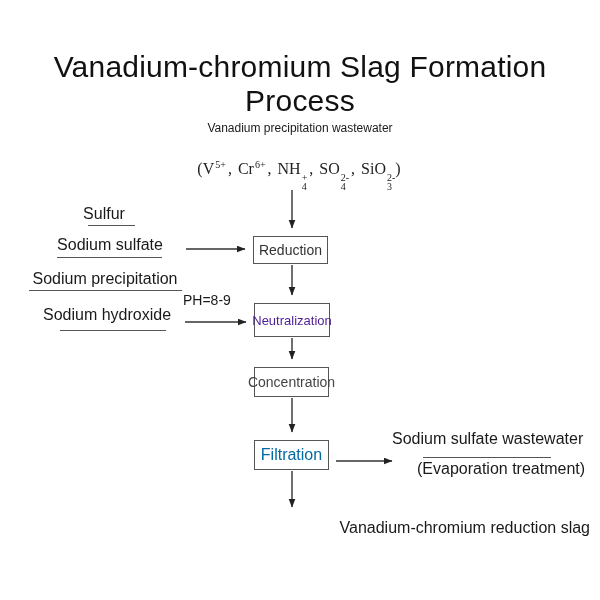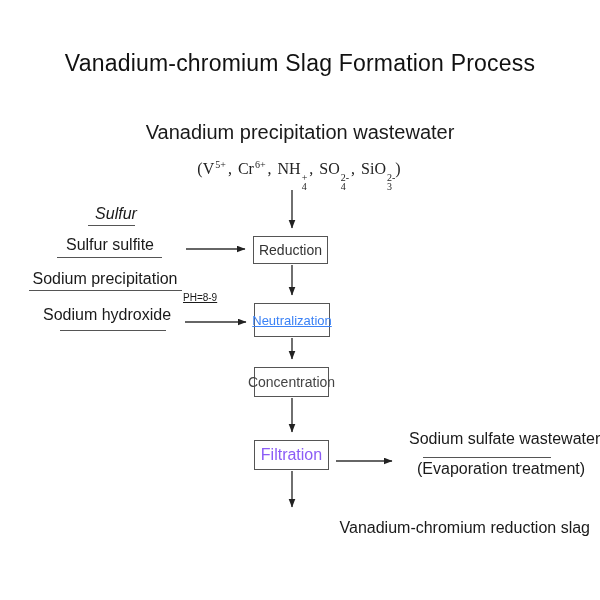--- a/index.html
+++ b/index.html
@@ -3,61 +3,61 @@
 <meta charset="utf-8">
 <style>
   html,body { margin:0; padding:0; background:#ffffff; }
   .canvas {
     position:relative; width:600px; height:600px; background:#fff;
     font-family:"Liberation Sans", sans-serif; color:var(--text,#1a1a1a);
     overflow:hidden;
   }
   .title {
     position:absolute; left:0; top:50px; width:600px; text-align:center;
-    font-size:23px; color:#111; letter-spacing:0.2px;
+    font-size:30px; color:#111; letter-spacing:0.2px;
   }
   .src {
     position:absolute; left:0; top:121px; width:600px; text-align:center;
-    font-size:20px;
+    font-size:12px;
   }
   .formula {
     position:absolute; left:8px; top:159px; width:582px; text-align:center;
     font-family:"Liberation Serif", serif; font-size:16px; color:#222;
   }
   .formula .sup { font-size:10px; vertical-align:6px; margin-left:1px; }
   .formula .ss {
     display:inline-flex; flex-direction:column; align-items:flex-start;
     font-size:10px; line-height:9px; vertical-align:-7px; margin-left:1px;
   }
   .formula .sep { margin:0 6px 0 2px; }
   .arrows { position:absolute; left:0; top:0; }
   .box {
     position:absolute; border:1px solid var(--border,#555); background:#fff;
     display:flex; align-items:center; justify-content:center; white-space:nowrap;
     text-align:left;
   }
   #box-reduction      { left:253px; top:236px; width:73px; height:26px; font-size:14px; color:#333; }
-  #box-neutralization { left:254px; top:303px; width:74px; height:32px; font-size:13px; color:#3b82f6;text-decoration:underline; }
+  #box-neutralization { left:254px; top:303px; width:74px; height:32px; font-size:13px; color:#4c1d95; }
   #box-concentration  { left:254px; top:367px; width:73px; height:28px; font-size:14px; color:#444; }
-  #box-filtration     { left:254px; top:440px; width:73px; height:28px; font-size:16px; color:#8b5cf6; }
+  #box-filtration     { left:254px; top:440px; width:73px; height:28px; font-size:16px; color:#0369a1; }
   .reagent {
     position:absolute; transform:translateX(-50%); font-size:16px; white-space:nowrap;
   }
-  #reagent-0 { left:116px; top:205px;font-style:italic; }
+  #reagent-0 { left:104px; top:205px; }
   #reagent-1 { left:110px; top:236px; }
   #reagent-2 { left:105px; top:270px; }
   #reagent-3 { left:107px;  top:306px; }
   .uline { position:absolute; height:1px; background:var(--line,#555); }
   #u0 { left:88px;  top:225px; width:47px; }
   #u1 { left:57px;  top:257px; width:105px; }
   #u2 { left:29px;  top:290px; width:153px; }
   #u3 { left:60px;  top:330px; width:106px; }
   #u4 { left:423px; top:457px; width:128px; }
-  .ph { position:absolute; left:183px; top:292px; font-size:10px; white-space:nowrap;text-decoration:underline; }
-  .byp1 { position:absolute; left:392px; top:430px; font-size:16px; white-space:nowrap;margin-left:17px; }
+  .ph { position:absolute; left:183px; top:292px; font-size:14px; white-space:nowrap; }
+  .byp1 { position:absolute; left:392px; top:430px; font-size:16px; white-space:nowrap; }
   .byp2 { position:absolute; left:417px; top:460px; font-size:16px; white-space:nowrap; }
   .output {
     position:absolute; left:0; top:519px; width:590px; text-align:right; font-size:16px;
   }
 </style>
 </head>
 <body>
 
 <div class="canvas">
 
@@ -95,21 +95,21 @@
       <line x1="336" y1="461" x2="392" y2="461" marker-end="url(#ah)"></line>
     </g>
   </svg>
 
   <div class="box" id="box-reduction">Reduction</div>
   <div class="box" id="box-neutralization">Neutralization</div>
   <div class="box" id="box-concentration">Concentration</div>
   <div class="box" id="box-filtration">Filtration</div>
 
   <div class="reagent" id="reagent-0">Sulfur</div>
-  <div class="reagent" id="reagent-1">Sulfur sulfite</div>
+  <div class="reagent" id="reagent-1">Sodium sulfate</div>
   <div class="reagent" id="reagent-2">Sodium precipitation</div>
   <div class="reagent" id="reagent-3">Sodium hydroxide</div>
 
   <div class="uline" id="u0"></div>
   <div class="uline" id="u1"></div>
   <div class="uline" id="u2"></div>
   <div class="uline" id="u3"></div>
   <div class="uline" id="u4"></div>
 
   <div class="ph">PH=8-9</div>

